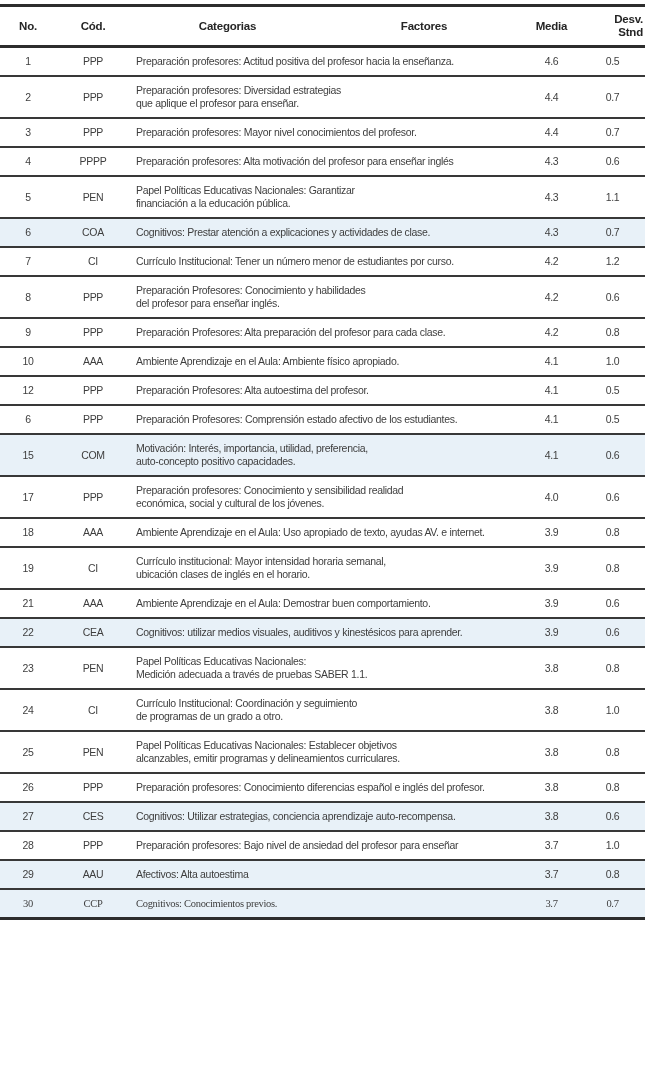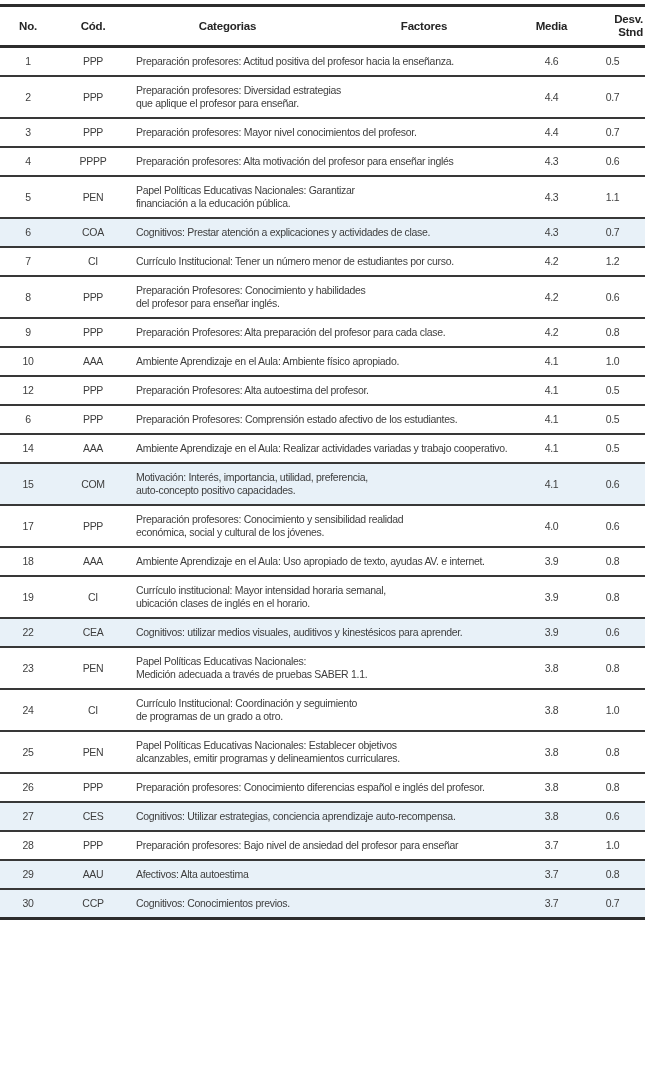--- a/index.html
+++ b/index.html
@@ -45,21 +45,21 @@
     padding: 2px 2px;
     letter-spacing: -0.2px;
     line-height: 13px;
   }
   th.h-desv { white-space: pre-line; text-align: right; }
 
   tbody tr {
     border-bottom: 2px solid #383838;
     background: #ffffff;
   }
-  tbody tr:last-child { border-bottom: none; }
+  tbody tr:last-child { border-bottom: none; font-family: Liberation Serif, serif; }
   tbody tr.hl { background: var(--hl, #e8f1f8); }
 
   td {
     font-size: 10.5px;
     color: #3e3e3e;
     vertical-align: middle;
     padding: 7px 2px;
     letter-spacing: -0.3px;
     line-height: 13px;
   }
@@ -180,27 +180,20 @@
     <td class="c-media">4.1</td>
     <td class="c-desv">0.5</td>
   </tr>
         <tr>
     <td class="c-no">6</td>
     <td class="c-cod">PPP</td>
     <td class="c-fac" colspan="2">Preparación Profesores: Comprensión estado afectivo de los estudiantes.</td>
     <td class="c-media">4.1</td>
     <td class="c-desv">0.5</td>
   </tr>
-        <tr>
-    <td class="c-no">14</td>
-    <td class="c-cod">AAA</td>
-    <td class="c-fac" colspan="2">Ambiente Aprendizaje en el Aula: Realizar actividades variadas y trabajo cooperativo.</td>
-    <td class="c-media">4.1</td>
-    <td class="c-desv">0.5</td>
-  </tr>
         <tr class="hl">
     <td class="c-no">15</td>
     <td class="c-cod">COM</td>
     <td class="c-fac" colspan="2">Motivación: Interés, importancia, utilidad, preferencia,
 auto-concepto positivo capacidades.</td>
     <td class="c-media">4.1</td>
     <td class="c-desv">0.6</td>
   </tr>
         <tr>
     <td class="c-no">17</td>
@@ -218,20 +211,27 @@
     <td class="c-desv">0.8</td>
   </tr>
         <tr>
     <td class="c-no">19</td>
     <td class="c-cod">CI</td>
     <td class="c-fac" colspan="2">Currículo institucional: Mayor intensidad horaria semanal,
 ubicación clases de inglés en el horario.</td>
     <td class="c-media">3.9</td>
     <td class="c-desv">0.8</td>
   </tr>
+        <tr>
+    <td class="c-no">21</td>
+    <td class="c-cod">AAA</td>
+    <td class="c-fac" colspan="2">Ambiente Aprendizaje en el Aula: Demostrar buen comportamiento.</td>
+    <td class="c-media">3.9</td>
+    <td class="c-desv">0.6</td>
+  </tr>
         <tr class="hl">
     <td class="c-no">22</td>
     <td class="c-cod">CEA</td>
     <td class="c-fac" colspan="2">Cognitivos: utilizar medios visuales, auditivos y kinestésicos para aprender.</td>
     <td class="c-media">3.9</td>
     <td class="c-desv">0.6</td>
   </tr>
         <tr>
     <td class="c-no">23</td>
     <td class="c-cod">PEN</td>

